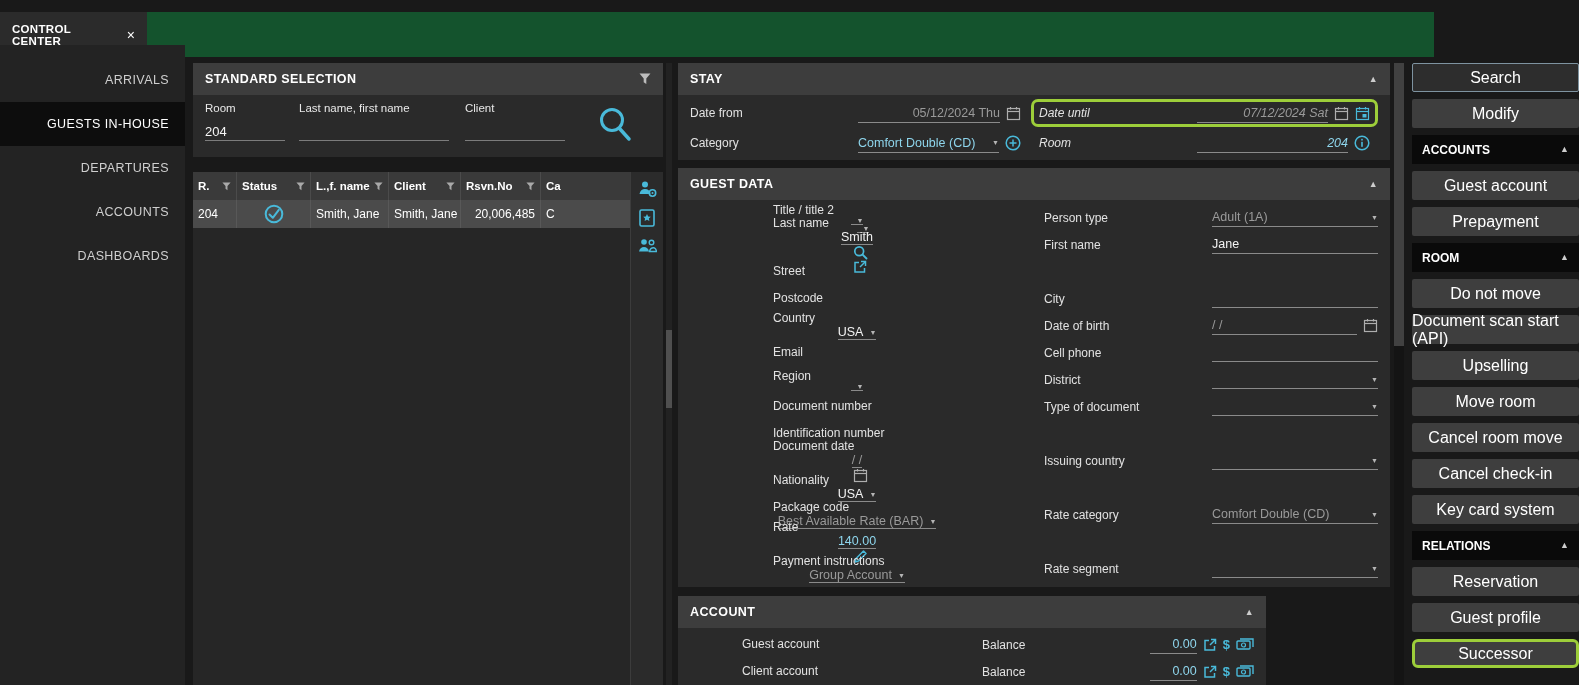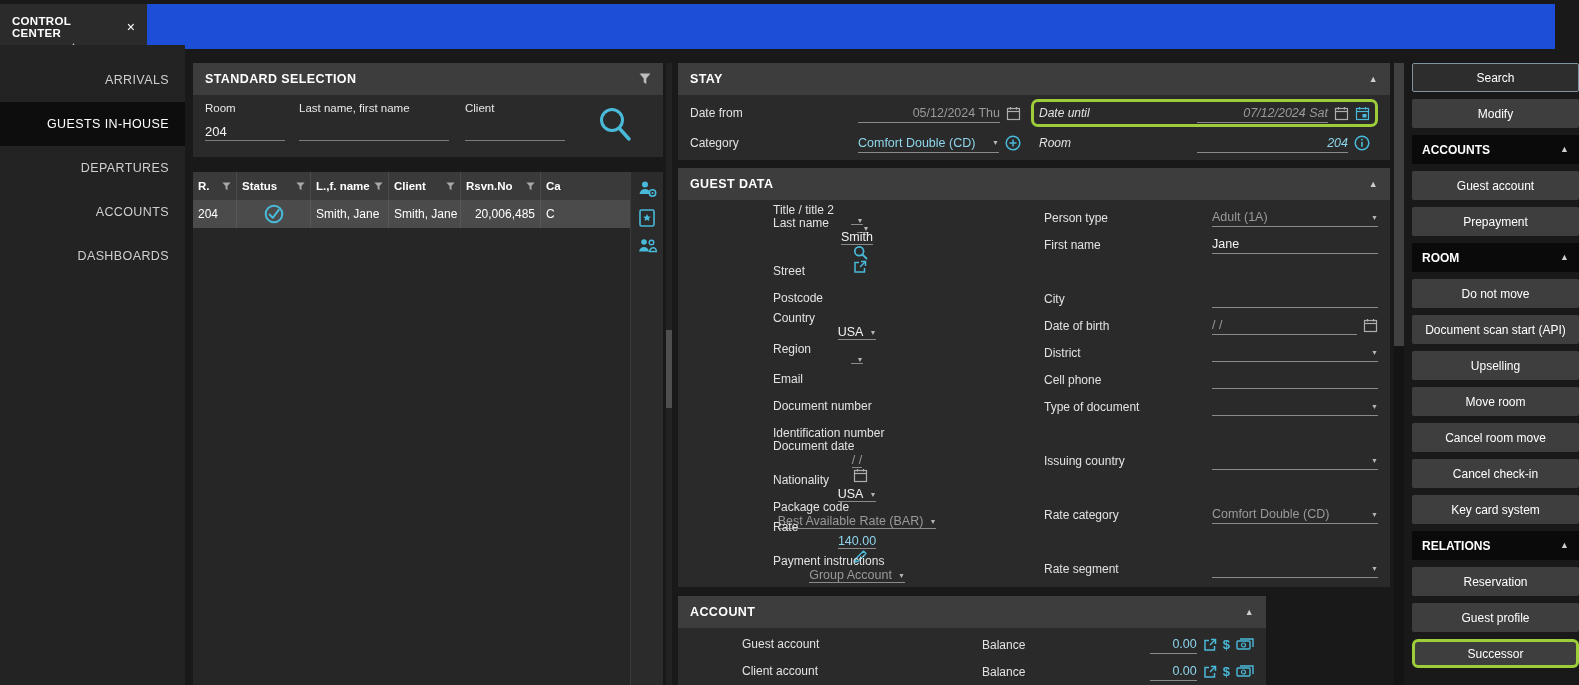--- a/index.html
+++ b/index.html
@@ -2,21 +2,21 @@
 <html><head>
 <meta charset="utf-8">
 <style>
   * { box-sizing: border-box; margin: 0; padding: 0; }
   html,body { width:1579px; height:685px; overflow:hidden; }
   body {
     font-family: "Liberation Sans", sans-serif;
     background:#191919; position:relative; color:#e6e6e6;
   }
   
-  .topbar { position:absolute; left:0; top:4px; width:1555px; height:45px; background:#1d4ed8; }
+  .topbar { position:absolute; left:0; top:12px; width:1434px; height:45px; background:#14532d; }
   .tab { position:absolute; left:0; top:0; width:147px; height:45px; background:#2b2b2b;
          display:flex; align-items:center; gap:10px; padding:0 12px; cursor:default; }
   .tab-title { color:#fff; font-size:11.5px; font-weight:bold; letter-spacing:.3px; }
   .tab-close { color:#fff; font-size:14px; line-height:1; }
   .tab-caret { position:absolute; left:50%; bottom:0px; transform:translateX(-50%);
                color:#b9b9b9; font-size:8px; line-height:1; }
   
   .sidebar { position:absolute; left:0; top:45px; width:185px; height:640px; background:#232323; }
   .nav-list { padding-top:13px; }
   .nav-item { height:44px; display:flex; align-items:center; justify-content:flex-end;
@@ -87,21 +87,21 @@
   
   #panel-account { left:678px; top:596px; width:588px; height:89px; overflow:hidden; }
   .acct-body { padding:3px 12px 0 12px; }
   .arow { height:27px; display:flex; align-items:center; }
   
   .scrollbar { position:absolute; left:1394px; top:63px; width:10px; height:622px; background:#141414; }
   .scrollbar .thumb { position:absolute; top:0; left:0; width:10px; height:283px; background:#414141; }
   
   .actions { position:absolute; left:1412px; top:63px; width:167px; height:622px;
              display:flex; flex-direction:column; gap:7px; }
-  .abtn { height:29px; flex-shrink:0; background:#3e3e3e; color:#fff; font-size:12px;
+  .abtn { height:29px; flex-shrink:0; background:#3e3e3e; color:#fff; font-size:16px;
           display:flex; align-items:center; justify-content:center; border-radius:2px; cursor:pointer; }
   .abtn.primary { background:#2d2d2d; border:1px solid #7e93a0; }
   .abtn.successor { border:3px solid #9dce3a; border-radius:6px; }
   .aheader { height:29px; flex-shrink:0; background:#0a0a0a; color:#fff; font-size:12px; font-weight:bold;
              display:flex; align-items:center; padding:0 10px; cursor:pointer; }
   .aheader .collapse { margin-left:auto; }
   svg { display:block; }
 </style>
 </head>
 <body>
@@ -449,41 +449,41 @@
               <line x1="1.5" y1="5.5" x2="13.5" y2="5.5" stroke="#aeaeae" stroke-width="1.2"></line>
               <line x1="4.5" y1="1" x2="4.5" y2="3.5" stroke="#aeaeae" stroke-width="1.2"></line>
               <line x1="10.5" y1="1" x2="10.5" y2="3.5" stroke="#aeaeae" stroke-width="1.2"></line>
             </svg>
         </span>
       </div>
     </div>
 
     <div class="grow">
       <div class="fhalf gapL">
+        <span class="flabel">Email</span>
+        <span class="field"></span>
+      </div>
+      <div class="fhalf">
+        <span class="flabel">Cell phone</span>
+        <span class="field"></span>
+      </div>
+    </div>
+
+    <div class="grow">
+      <div class="fhalf gapL">
         <span class="flabel">Region</span>
         <span class="field">
             <span class="caret">▼</span>
           </span>
       </div>
       <div class="fhalf">
         <span class="flabel">District</span>
         <span class="field">
             <span class="caret">▼</span>
           </span>
-      </div>
-    </div>
-
-    <div class="grow">
-      <div class="fhalf gapL">
-        <span class="flabel">Email</span>
-        <span class="field"></span>
-      </div>
-      <div class="fhalf">
-        <span class="flabel">Cell phone</span>
-        <span class="field"></span>
       </div>
     </div>
 
     <div class="grow">
       <div class="fhalf gapL">
         <span class="flabel">Document number</span>
         <span class="field"></span>
       </div>
       <div class="fhalf">
         <span class="flabel">Type of document</span>

